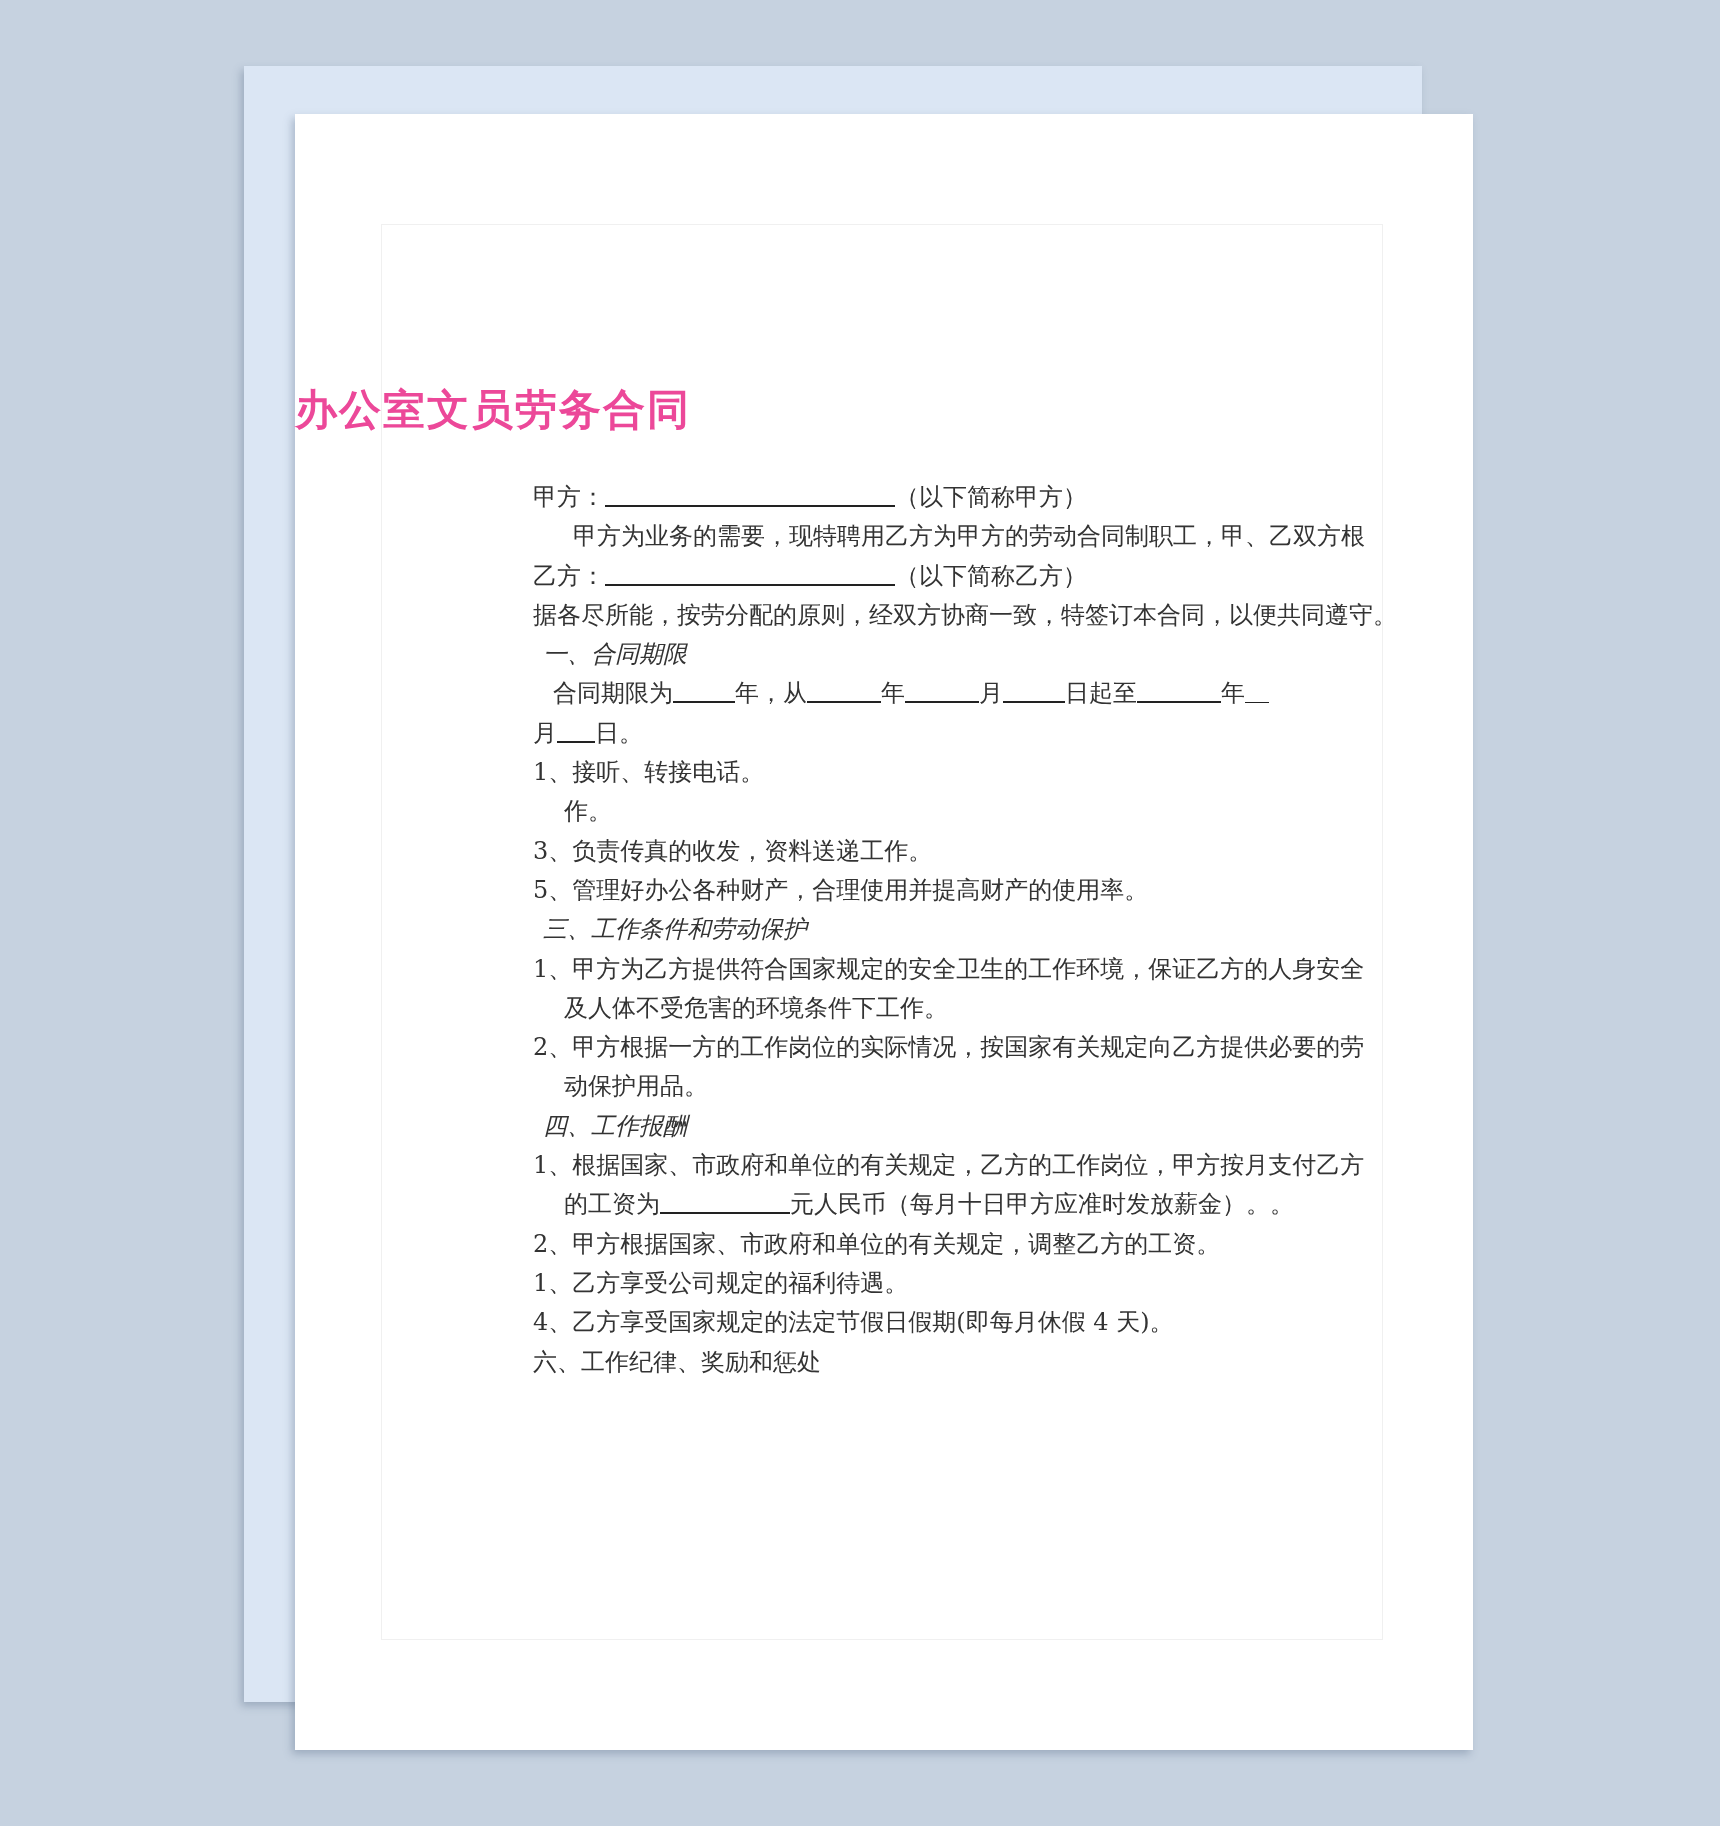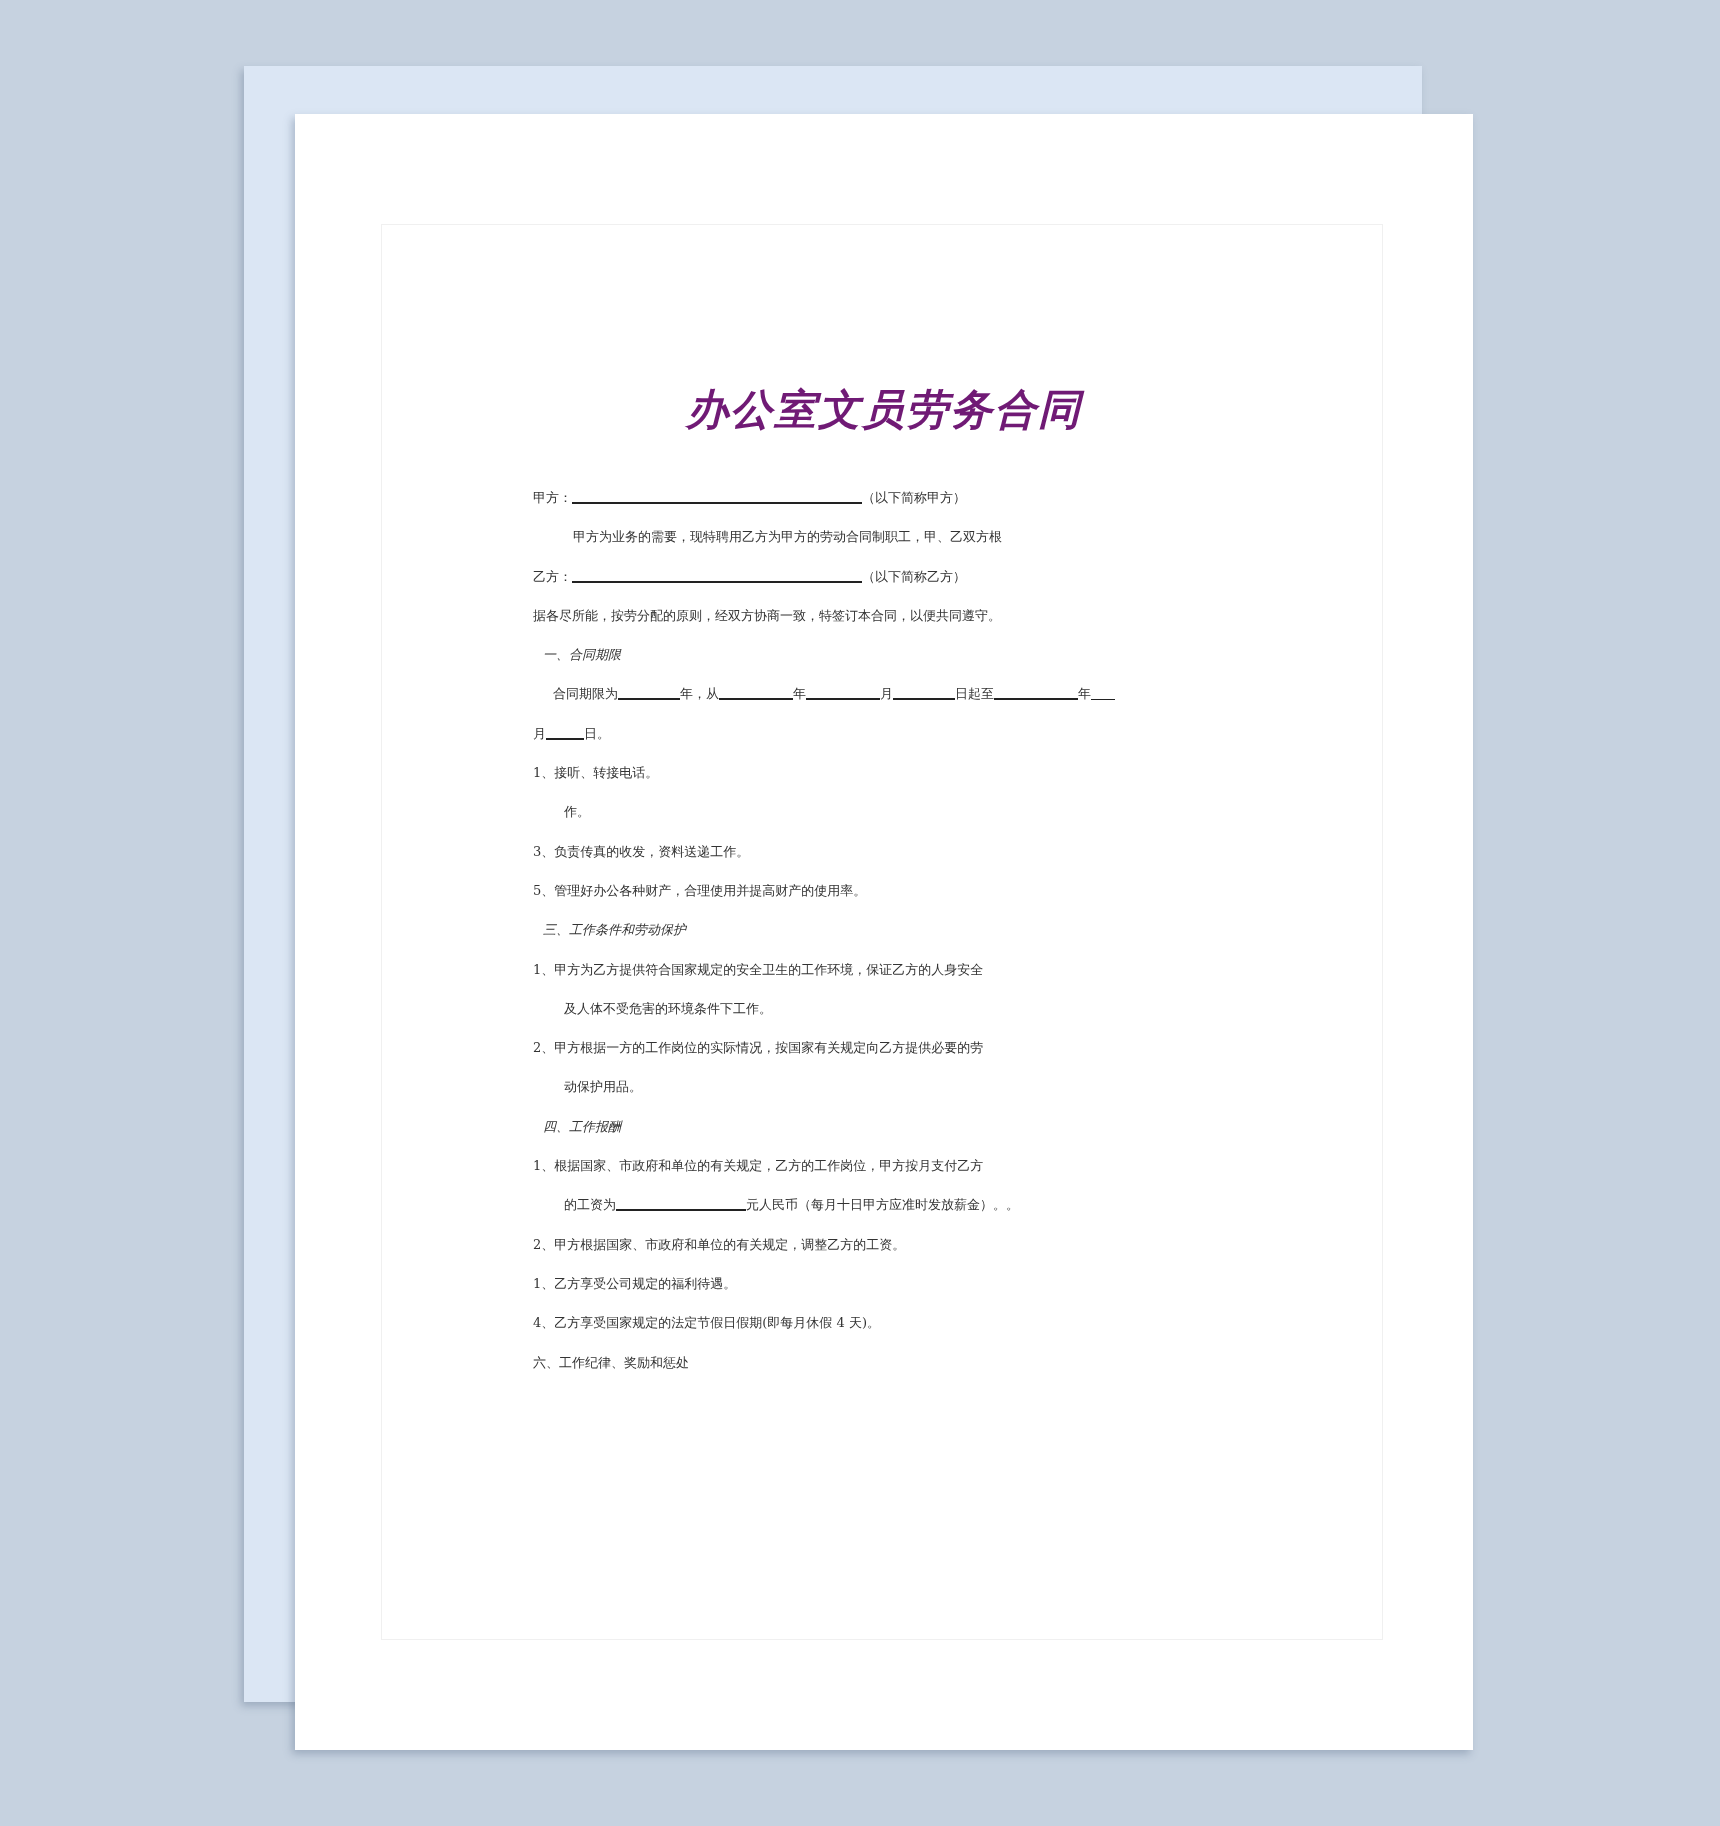--- a/index.html
+++ b/index.html
@@ -13,28 +13,27 @@
   }
   .front-page {
     position:absolute; left:295px; top:114px; width:1178px; height:1636px;
     background:#ffffff; box-shadow:-3px 4px 8px rgba(80,100,130,0.35);
   }
   .inner-frame {
     position:absolute; left:86px; top:110px; width:1000px; height:1414px;
     border:1px solid #f0f0f0;
   }
   .title {
-    position:absolute; left:0; right:0; top:268px; text-align:center;
-    font-size:42px; font-weight:bold; color:#701a75; letter-spacing:2px;
+    position:absolute; left:0; right:0; top:268px; text-align:left;
+    font-size:42px; font-weight:bold; color:#ec4899; letter-spacing:2px;
     font-family:"DejaVu Serif","Liberation Serif",serif;
-    font-style:italic;
   }
   .body-text {
     position:absolute; left:238px; top:364px; width:710px;
-    font-size:13px; color:#333; line-height:39.3px;
+    font-size:24px; color:#333; line-height:39.3px;
   }
   .line { white-space:nowrap; }
   .indent2 { padding-left:40px; }
   .indent1 { padding-left:10px;font-style:italic; }
   .indent-small { padding-left:20px; }
   .hang { padding-left:31px; }
   .blank { display:inline-block; border-bottom:2px solid #222; height:22px; vertical-align:-2px; }
 </style>
 </head>
 <body>

